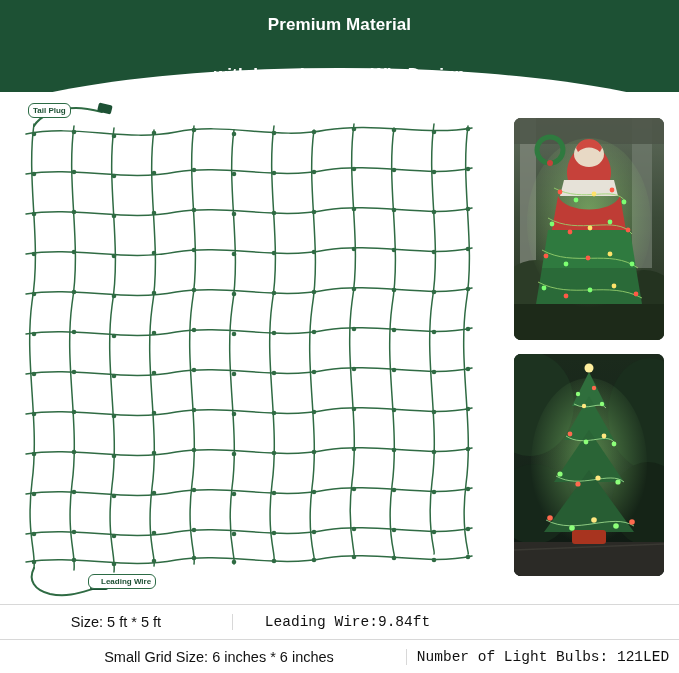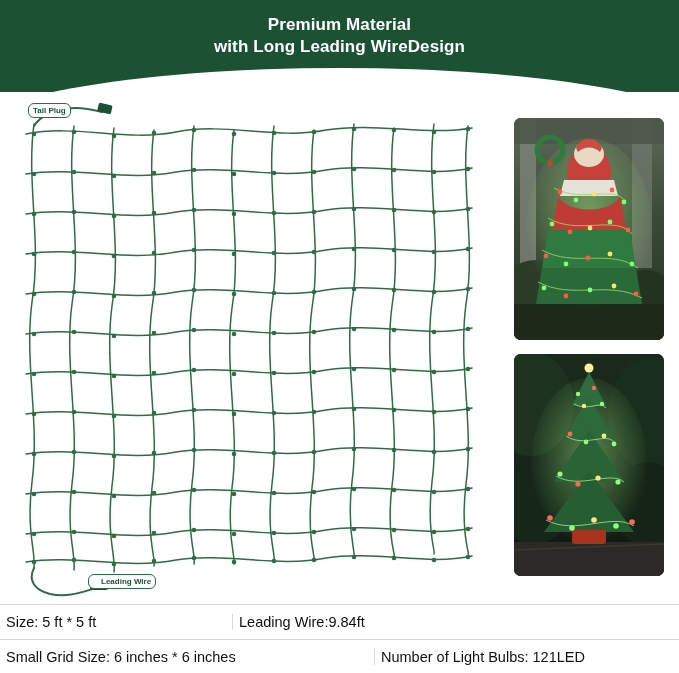--- a/index.html
+++ b/index.html
@@ -43,21 +43,21 @@
     position: relative;
     z-index: 2;
     text-align: center;
     color: #ffffff;
     font-size: 17px;
     font-weight: bold;
     line-height: 1.28;
     padding-top: 14px;
     letter-spacing: 0.1px;
   }
-  .header-title .line2 { display: block; }
+  .header-title .line2 { display: block; margin-top: 28px; }
 
   
   .content {
     position: absolute;
     top: 96px; left: 0;
     width: 679px;
     height: 505px;
   }
 
   
@@ -110,31 +110,32 @@
     width: 679px;
     height: 69px;
     border-top: 1px solid #d8d8d8;
   }
   .spec-row {
     display: flex;
     width: 100%;
     height: 34px;
     align-items: center;
   }
-  .spec-row + .spec-row { border-top: 1px solid #d8d8d8; }
+  .spec-row + .spec-row { border-top: 1px solid #d8d8d8; padding-left: 32px; }
   .spec-cell {
     flex: 1 1 auto;
+    text-align: center;
     font-size: 14.5px;
     color: #111111;
     padding: 0 6px;
     white-space: nowrap;
     overflow: hidden;
     text-overflow: ellipsis;
   }
-  .spec-cell + .spec-cell { border-left: 1px solid #d8d8d8; }
+  .spec-cell + .spec-cell { border-left: 1px solid #d8d8d8; font-family: Liberation Mono, monospace; }
   .r1 .c1 { flex: 0 0 232px; }
   .r1 .c2 { flex: 0 0 230px; }
   .r1 .c3 { flex: 1 1 auto; }
   .r2 .c1 { flex: 0 0 374px; }
   .r2 .c2 { flex: 1 1 auto; }
 </style>
 </head>
 <body>
 
 <div class="page">

